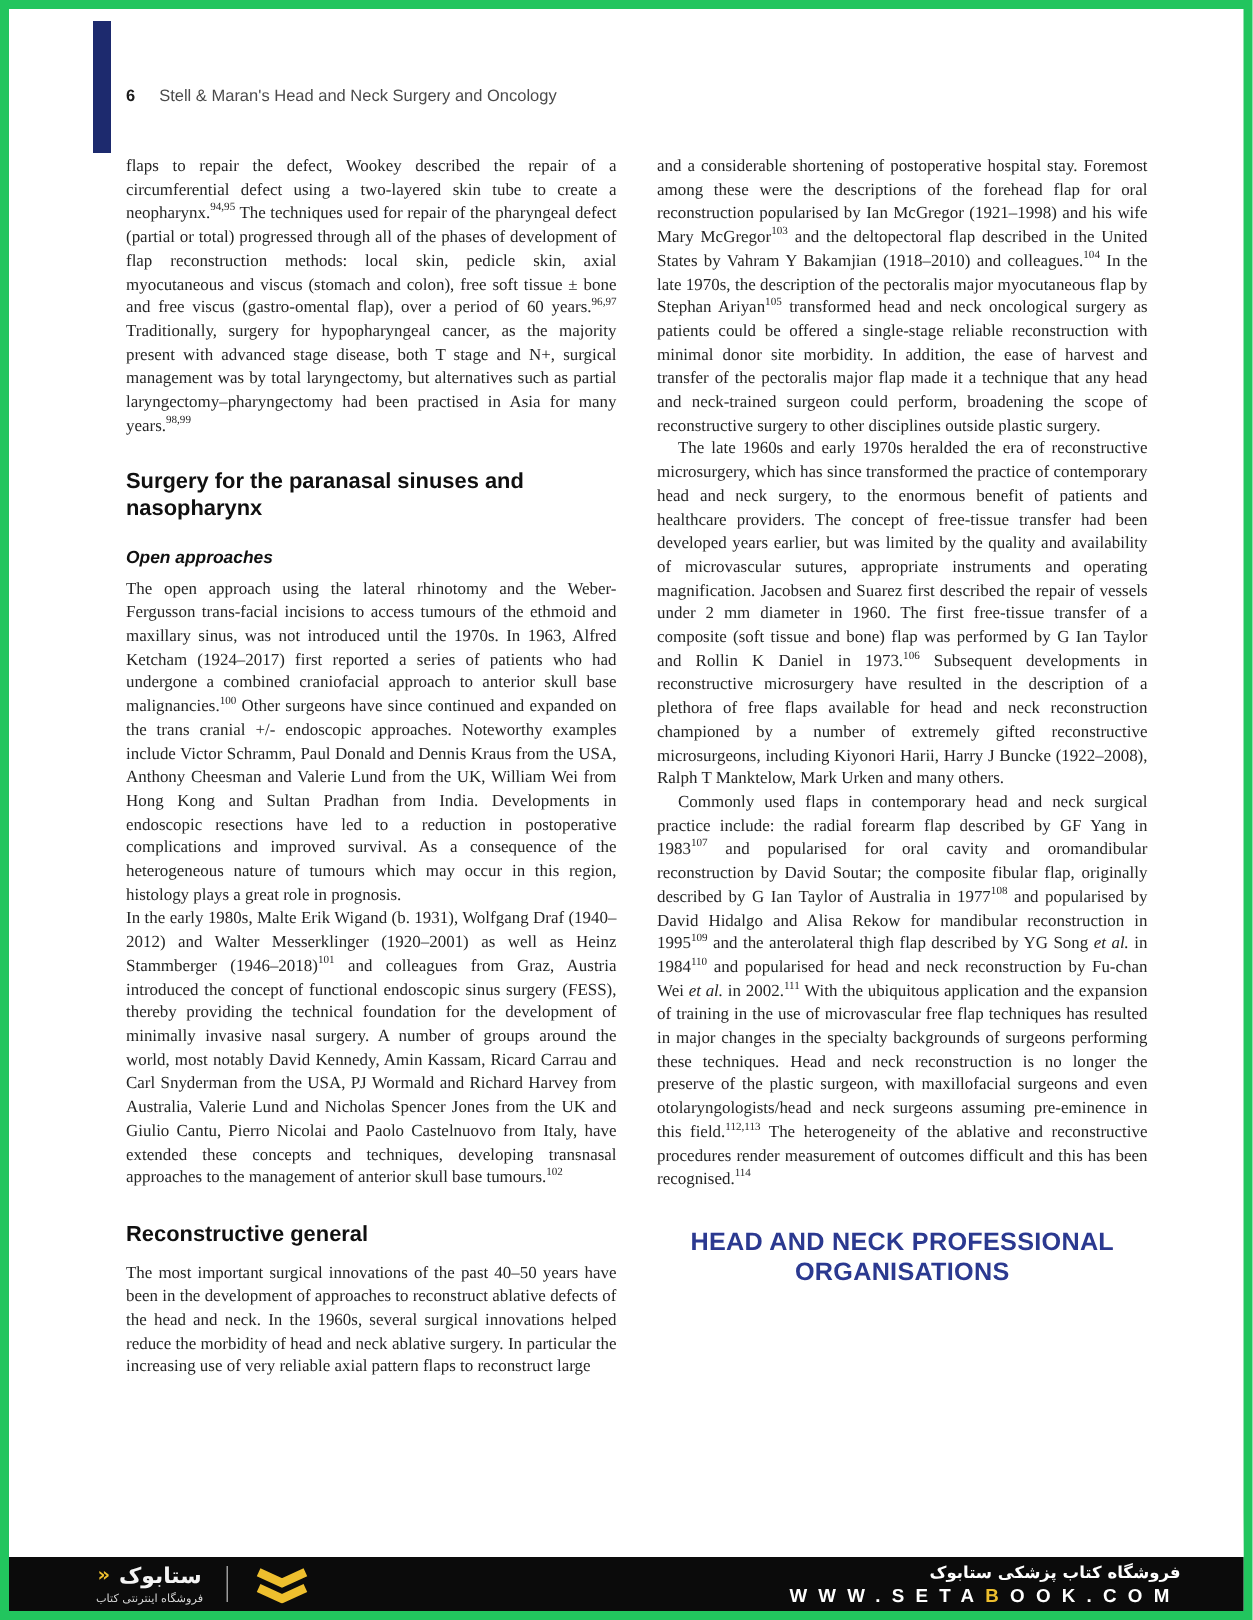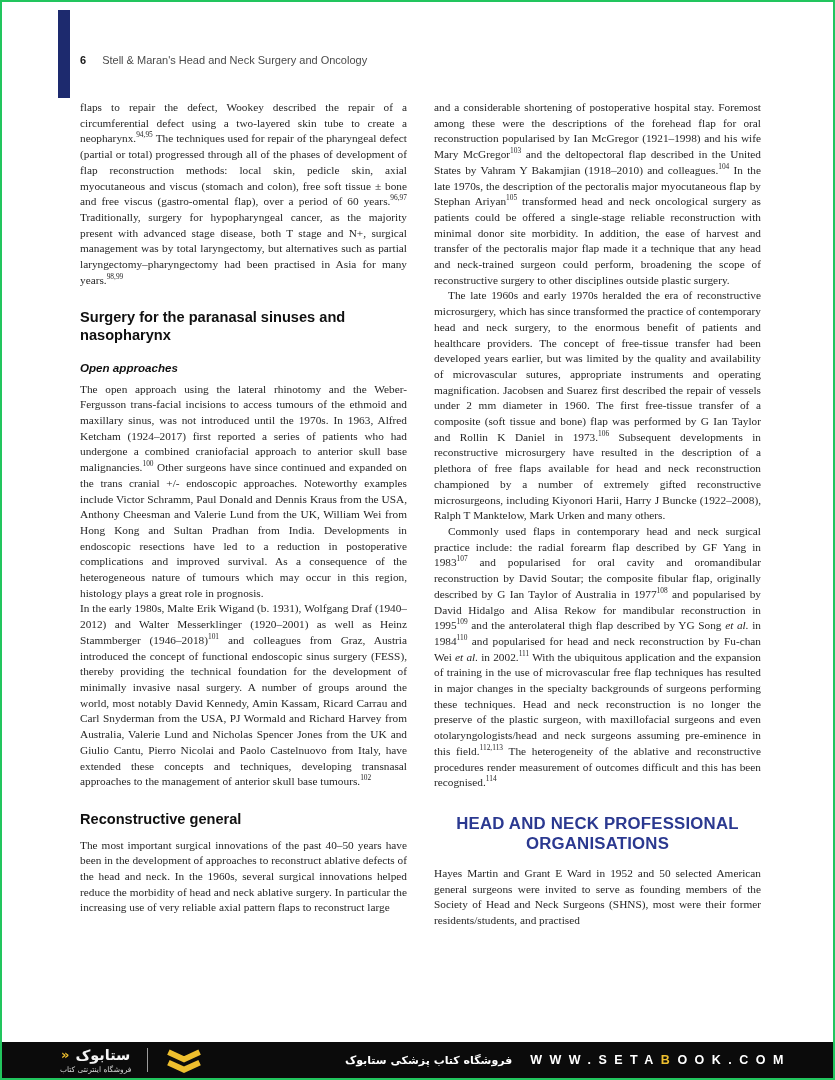--- a/index.html
+++ b/index.html
@@ -2,21 +2,21 @@
 <html lang="en"><head>
 <meta charset="utf-8">
 <style>
   html,body{margin:0;padding:0;}
   body{
     width:835px;height:1080px;overflow:hidden;position:relative;
     background:#ffffff;font-family:"Liberation Serif",serif;
   }
   .page{
     position:absolute;inset:0;background:#ffffff;
-    border:2px solid #22c55e;box-sizing:border-box;
+    border:6px solid #22c55e;box-sizing:border-box;
   }
   .accent-bar{
     position:absolute;left:56px;top:8px;width:12px;height:88px;
     background:#1d2a6e;
   }
   .running-header{
     position:absolute;left:78px;top:52px;
     font-family:"Liberation Sans",sans-serif;font-size:11px;color:#4b4b4b;
     white-space:nowrap;
   }
@@ -65,21 +65,21 @@
     color:#f4f4f4;font-family:"DejaVu Sans",sans-serif;
     font-size:14.5px;font-weight:bold;line-height:16px;
   }
   .brand-chevron{color:#eebf2e;font-size:13px;font-weight:bold;}
   .brand-sub{
     direction:rtl;color:#d5d5d5;font-family:"DejaVu Sans",sans-serif;
     font-size:7.5px;margin-top:2px;letter-spacing:1px;
   }
   .divider{width:1px;height:24px;background:#9b9b9b;}
   .emblem{display:flex;align-items:center;}
-  .footer-right{display:flex;flex-direction:row;align-items:flex-end;gap:18px;}
+  .footer-right{display:flex;flex-direction:column;align-items:flex-end;gap:2px;}
   .tagline{
     direction:rtl;color:#ffffff;font-family:"DejaVu Sans",sans-serif;
     font-size:11px;font-weight:bold;line-height:13px;
   }
   .site-url{
     font-family:"Liberation Sans",sans-serif;font-weight:bold;
     font-size:12.5px;letter-spacing:7.5px;color:#ffffff;line-height:14px;
     white-space:nowrap;
   }
   .site-url .yellow{color:#eebf2e;}
@@ -103,21 +103,20 @@
         <p class="para">The open approach using the lateral rhinotomy and the Weber-Fergusson trans-facial incisions to access tumours of the ethmoid and maxillary sinus, was not introduced until the 1970s. In 1963, Alfred Ketcham (1924–2017) first reported a series of patients who had undergone a combined craniofacial approach to anterior skull base malignancies.<sup>100</sup> Other surgeons have since continued and expanded on the trans cranial +/- endoscopic approaches. Noteworthy examples include Victor Schramm, Paul Donald and Dennis Kraus from the USA, Anthony Cheesman and Valerie Lund from the UK, William Wei from Hong Kong and Sultan Pradhan from India. Developments in endoscopic resections have led to a reduction in postoperative complications and improved survival. As a consequence of the heterogeneous nature of tumours which may occur in this region, histology plays a great role in prognosis.</p>
         <p class="para">In the early 1980s, Malte Erik Wigand (b. 1931), Wolfgang Draf (1940–2012) and Walter Messerklinger (1920–2001) as well as Heinz Stammberger (1946–2018)<sup>101</sup> and colleagues from Graz, Austria introduced the concept of functional endoscopic sinus surgery (FESS), thereby providing the technical foundation for the development of minimally invasive nasal surgery. A number of groups around the world, most notably David Kennedy, Amin Kassam, Ricard Carrau and Carl Snyderman from the USA, PJ Wormald and Richard Harvey from Australia, Valerie Lund and Nicholas Spencer Jones from the UK and Giulio Cantu, Pierro Nicolai and Paolo Castelnuovo from Italy, have extended these concepts and techniques, developing transnasal approaches to the management of anterior skull base tumours.<sup>102</sup></p>
         <div class="h2">Reconstructive general</div>
         <p class="para">The most important surgical innovations of the past 40–50 years have been in the development of approaches to reconstruct ablative defects of the head and neck. In the 1960s, several surgical innovations helped reduce the morbidity of head and neck ablative surgery. In particular the increasing use of very reliable axial pattern flaps to reconstruct large</p>
       </div>
     <div class="col">
         <p class="para">and a considerable shortening of postoperative hospital stay. Foremost among these were the descriptions of the forehead flap for oral reconstruction popularised by Ian McGregor (1921–1998) and his wife Mary McGregor<sup>103</sup> and the deltopectoral flap described in the United States by Vahram Y Bakamjian (1918–2010) and colleagues.<sup>104</sup> In the late 1970s, the description of the pectoralis major myocutaneous flap by Stephan Ariyan<sup>105</sup> transformed head and neck oncological surgery as patients could be offered a single-stage reliable reconstruction with minimal donor site morbidity. In addition, the ease of harvest and transfer of the pectoralis major flap made it a technique that any head and neck-trained surgeon could perform, broadening the scope of reconstructive surgery to other disciplines outside plastic surgery.</p>
         <p class="para indent">The late 1960s and early 1970s heralded the era of reconstructive microsurgery, which has since transformed the practice of contemporary head and neck surgery, to the enormous benefit of patients and healthcare providers. The concept of free-tissue transfer had been developed years earlier, but was limited by the quality and availability of microvascular sutures, appropriate instruments and operating magnification. Jacobsen and Suarez first described the repair of vessels under 2 mm diameter in 1960. The first free-tissue transfer of a composite (soft tissue and bone) flap was performed by G Ian Taylor and Rollin K Daniel in 1973.<sup>106</sup> Subsequent developments in reconstructive microsurgery have resulted in the description of a plethora of free flaps available for head and neck reconstruction championed by a number of extremely gifted reconstructive microsurgeons, including Kiyonori Harii, Harry J Buncke (1922–2008), Ralph T Manktelow, Mark Urken and many others.</p>
         <p class="para indent">Commonly used flaps in contemporary head and neck surgical practice include: the radial forearm flap described by GF Yang in 1983<sup>107</sup> and popularised for oral cavity and oromandibular reconstruction by David Soutar; the composite fibular flap, originally described by G Ian Taylor of Australia in 1977<sup>108</sup> and popularised by David Hidalgo and Alisa Rekow for mandibular reconstruction in 1995<sup>109</sup> and the anterolateral thigh flap described by YG Song <em>et al.</em> in 1984<sup>110</sup> and popularised for head and neck reconstruction by Fu-chan Wei <em>et al.</em> in 2002.<sup>111</sup> With the ubiquitous application and the expansion of training in the use of microvascular free flap techniques has resulted in major changes in the specialty backgrounds of surgeons performing these techniques. Head and neck reconstruction is no longer the preserve of the plastic surgeon, with maxillofacial surgeons and even otolaryngologists/head and neck surgeons assuming pre-eminence in this field.<sup>112,113</sup> The heterogeneity of the ablative and reconstructive procedures render measurement of outcomes difficult and this has been recognised.<sup>114</sup></p>
         <div class="h2-blue">HEAD AND NECK PROFESSIONAL ORGANISATIONS</div>
-        <p class="para">Hayes Martin and Grant E Ward in 1952 and 50 selected American general surgeons were invited to serve as founding members of the Society of Head and Neck Surgeons (SHNS), most were their former residents/students, and practised</p>
       </div>
   </div>
 
   <div class="fade"></div>
 
   <div class="footer">
     <div class="brand">
       <div class="brand-text">
         <div class="brand-name">
           <span>ستابوک</span>

